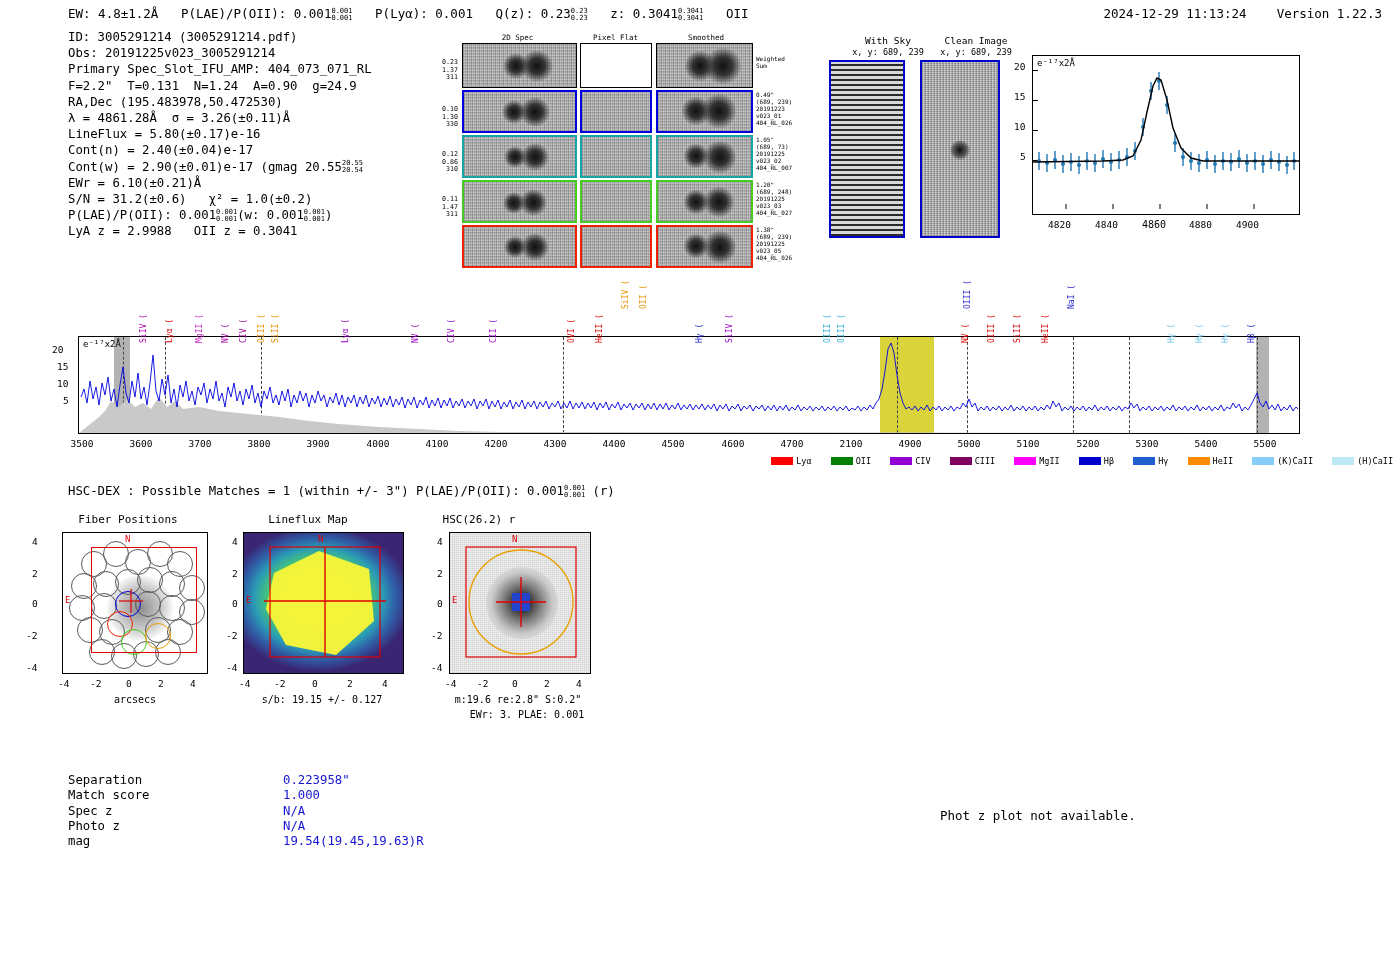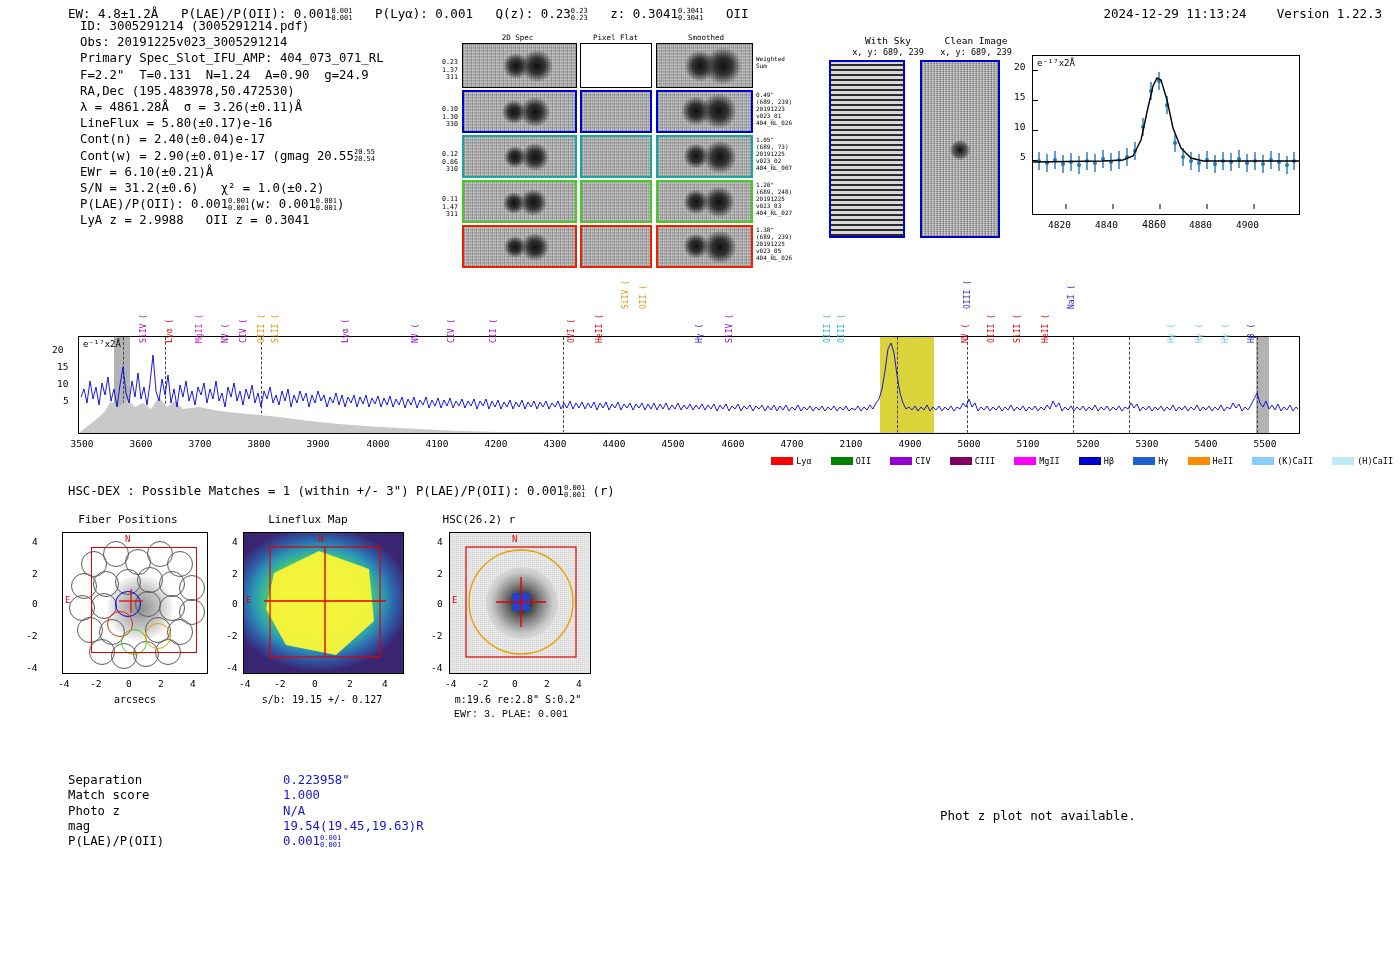--- a/index.html
+++ b/index.html
@@ -6,21 +6,21 @@
   body{width:1400px;height:953px;position:relative;font-family:"DejaVu Sans Mono",monospace;color:#000;}
   .mono{font-family:"DejaVu Sans Mono",monospace;}
   .abs{position:absolute;}
   .frac{display:inline-block;font-size:7px;line-height:7px;vertical-align:middle;text-align:left;}
 
   
   #topline{top:6px;left:68px;font-size:12.5px;letter-spacing:0px;}
   #stamp{top:6px;right:18px;font-size:12.5px;}
 
   
-  #infoblock{top:18px;left:68px;font-size:12.3px;line-height:16.2px;margin-left:12px;}
+  #infoblock{top:29px;left:68px;font-size:12.3px;line-height:16.2px;}
   #infoblock div{white-space:pre;}
 
   
   #twod{top:33px;left:460px;width:370px;height:215px;}
   .collab{position:absolute;font-size:7.5px;text-align:center;}
   .imgbox{position:absolute;box-sizing:border-box;border:1px solid #000;background:#cfcfcf;overflow:hidden;}
   .noise{background-image:
      repeating-linear-gradient(90deg,rgba(0,0,0,.16) 0 1px,rgba(255,255,255,.14) 1px 2px,rgba(0,0,0,.07) 2px 3px,rgba(255,255,255,.05) 3px 4px),
      repeating-linear-gradient(0deg,rgba(0,0,0,.13) 0 1px,rgba(255,255,255,.12) 1px 2px,rgba(0,0,0,.06) 2px 3px);
      background-color:#b9b9b9;}
@@ -569,23 +569,23 @@
 <div class="abs" style="left:437px;top:568px;font-size:9.5px;">2</div>
 <div class="abs" style="left:437px;top:598px;font-size:9.5px;">0</div>
 <div class="abs" style="left:431px;top:630px;font-size:9.5px;">-2</div>
 <div class="abs" style="left:431px;top:662px;font-size:9.5px;">-4</div>
 <div class="abs" style="left:445px;top:678px;font-size:9.5px;">-4</div>
 <div class="abs" style="left:477px;top:678px;font-size:9.5px;">-2</div>
 <div class="abs" style="left:512px;top:678px;font-size:9.5px;">0</div>
 <div class="abs" style="left:544px;top:678px;font-size:9.5px;">2</div>
 <div class="abs" style="left:576px;top:678px;font-size:9.5px;">4</div>
 <div class="abs capt" style="left:418px;top:694px;">m:19.6 re:2.8" S:0.2"</div>
-<div class="abs capt" style="left:411px;top:709px;font-family:Liberation Mono, monospace;">EWr: 3. PLAE: 0.001</div>
+<div class="abs capt" style="left:427px;top:709px;">EWr: 3. PLAE: 0.001</div>
 
 <div class="abs mono" id="btable">
   <div><span class="k">Separation</span><span class="v">0.223958"</span></div>
   <div><span class="k">Match score</span><span class="v">1.000</span></div>
+  <div><span class="k">Spec z</span><span class="v">N/A</span></div>
   <div><span class="k">Photo z</span><span class="v">N/A</span></div>
   <div><span class="k">mag</span><span class="v">19.54(19.45,19.63)R</span></div>
-  <div><span class="k">P(LAE)/P(OII)</span><span class="v">0.001</span><span class="frac v"><span>0.001</span><br><span>0.001</span></span></div>
 </div>
 
 <div class="abs mono" id="photznote">Phot z plot not available.</div>
 
 </body></html>

